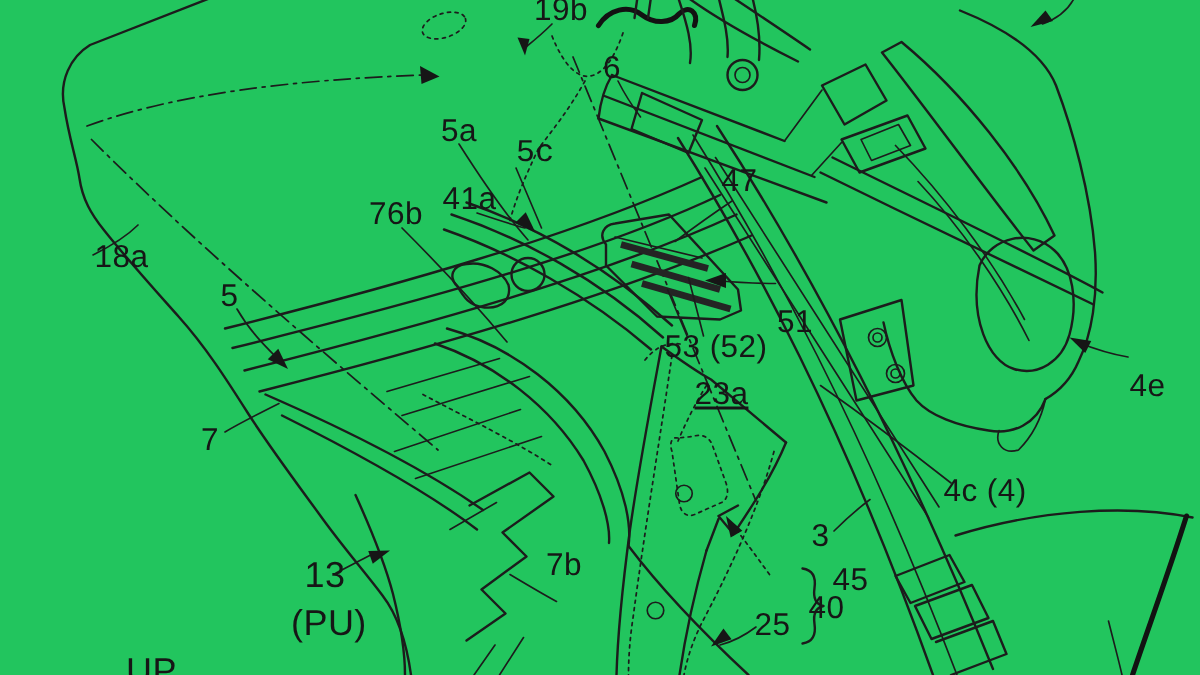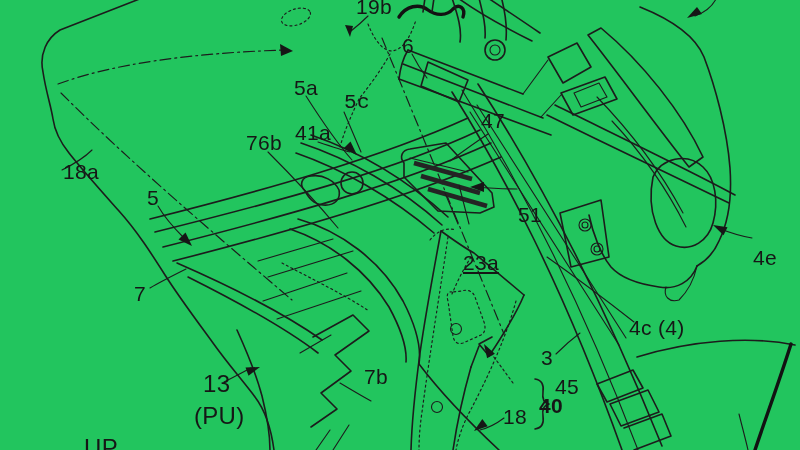--- a/index.html
+++ b/index.html
@@ -173,27 +173,28 @@
   </svg>
 
   <span class="ref" style="left:356px;top:-4px;">19b</span>
   <span class="ref" style="left:402px;top:35px;">6</span>
   <span class="ref" style="left:294px;top:77px;text-align:right;">5a</span>
   <span class="ref" style="left:344px;top:92px;font-family:Liberation Mono, monospace;">5c</span>
   <span class="ref" style="left:295px;top:122px;">41a</span>
   <span class="ref" style="left:246px;top:132px;">76b</span>
   <span class="ref" style="left:481px;top:110px;">47</span>
   <span class="ref" style="left:518px;top:176px;margin-top:28px;">51</span>
+  <span class="ref" style="left:443px;top:221px;">53 (52)</span>
   <span class="ref" style="left:463px;top:252px;text-decoration:underline;">23a</span>
   <span class="ref" style="left:753px;top:227px;margin-top:20px;">4e</span>
   <span class="ref" style="left:29px;top:161px;margin-left:34px;">18a</span>
   <span class="ref" style="left:147px;top:187px;">5</span>
   <span class="ref" style="left:134px;top:283px;">7</span>
   <span class="ref small" style="left:203px;top:372px;">13</span>
   <span class="ref small" style="left:194px;top:404px;">(PU)</span>
   <span class="ref" style="left:316px;top:366px;margin-left:48px;">7b</span>
   <span class="ref" style="left:541px;top:347px;">3</span>
   <span class="ref" style="left:629px;top:317px;">4c (4)</span>
   <span class="ref" style="left:512px;top:376px;margin-left:43px;">45</span>
-  <span class="ref" style="left:503px;top:406px;">18</span>
-  <span class="ref" style="left:539px;top:395px;font-weight:bold;">40</span>
+  <span class="ref" style="left:503px;top:406px;">25</span>
+  <span class="ref" style="left:539px;top:395px;">40</span>
   <span class="ref small" style="left:84px;top:436px;">UP</span>
 </div>
 
 </body></html>

